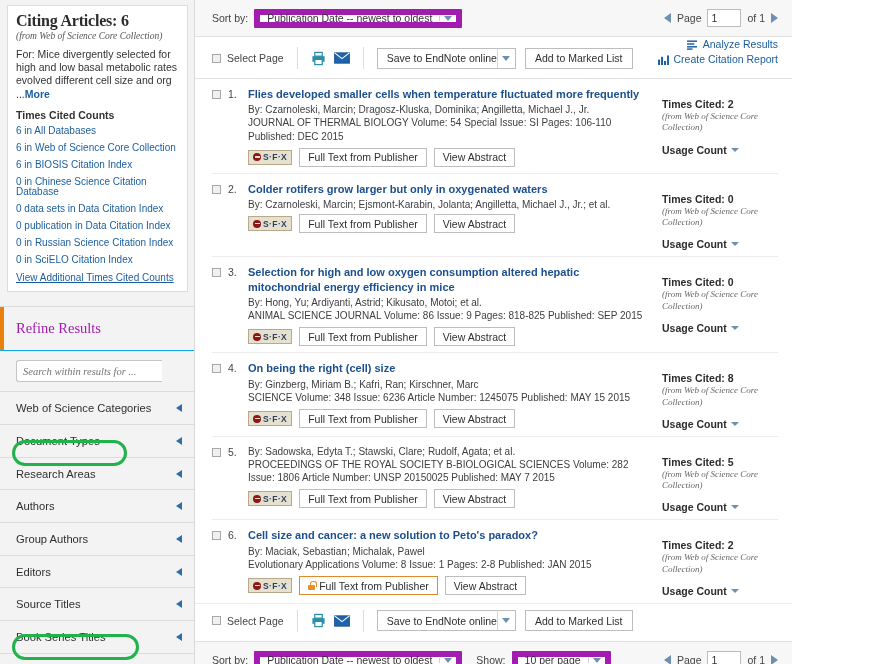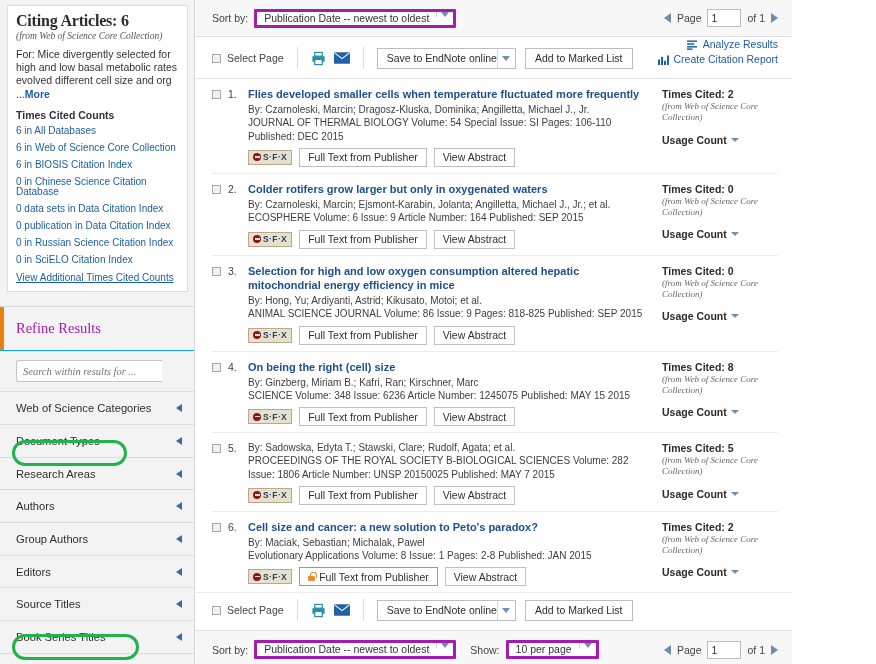--- a/index.html
+++ b/index.html
@@ -125,22 +125,22 @@
   .bar {
     display:flex; align-items:center;
     padding: 0 14px 0 17px;
     height: 37px;
     background:#fafafa;
   }
   .bar.top { border-bottom:1px solid #e0e0e0; background:#f7f7f7;}
   .lbl { font-size:10.5px; color:#444; margin-right:6px; }
 
   .select-wrap {
-    display:inline-flex; align-items:flex-start;
-    border:3px solid #a21caf; background:#fff; height:19px;
+    display:inline-flex; align-items:center;
+    border:6px solid #a21caf; background:#fff; height:19px;
     border-radius:1px;
   }
   .select-wrap .txt {
     padding: 0 7px; display:flex; align-items:center;
     font-size:10.5px; color:#333; white-space:nowrap;
   }
   .select-wrap .car {
     width:17px; border-left:1px solid #d0d0d0;
     display:flex;align-items:center;justify-content:center;
     background:#fff;
@@ -195,21 +195,21 @@
   .an-txt { font-size:10.5px; color:#1a5d9e; }
 
   
   .results { border-top:1px solid #e3e3e3; }
   .rec {
     display:flex; padding: 8px 14px 6px 17px; position:relative;
   }
   .rec-chk { padding-top:2px; width:16px; flex:0 0 16px;}
   .rec-num { width:20px; flex:0 0 20px; font-size:10.5px;color:#444; padding-top:1px;}
   .rec-body { flex:1; padding-right:14px; }
-  .rec-side { width:116px; flex:0 0 116px; padding-top:1px;}
+  .rec-side { width:116px; flex:0 0 116px; padding-top:1px;margin-top:10px;}
   .rec-title {
     font-size:11px; font-weight:bold; color:#1c4f8f;
     line-height:1.3; cursor:pointer; margin-bottom:2px;
   }
   .rec-authors { font-size:10px; color:#3e3e3e; line-height:1.32; }
   .rec-src { font-size:10px; color:#3e3e3e; line-height:1.32; margin-bottom:5px;}
   .rec-btns { display:flex; align-items:center; gap:7px; margin-top:3px; }
   .sfx {
     height:15px; display:inline-flex;align-items:center; gap:2px;
     background:#e6e0cf; border:1px solid #b9a98a;
@@ -437,21 +437,20 @@
         </div>
       </div>
       <div class="rec-div"></div>
 
       <div class="rec">
         <div class="rec-chk"><span class="chk"></span></div>
         <div class="rec-num">2.</div>
         <div class="rec-body">
           <div class="rec-title">Colder rotifers grow larger but only in oxygenated waters</div>
           <div class="rec-authors">By: Czarnoleski, Marcin; Ejsmont-Karabin, Jolanta; Angilletta, Michael J., Jr.; et al.</div>
-          <div class="rec-src">ECOSPHERE  Volume: 6  Issue: 9  Article Number: 164  Published: SEP 2015</div>
           <div class="rec-btns">
             <span class="sfx">
                 <span class="sfx-dot"></span>
                 <span class="sfx-txt">S·F·X</span>
               </span>
             <span class="lnk-btn">
                 <span>Full Text from Publisher</span>
               </span>
             <span class="lnk-btn">
                 <span>View Abstract</span>

